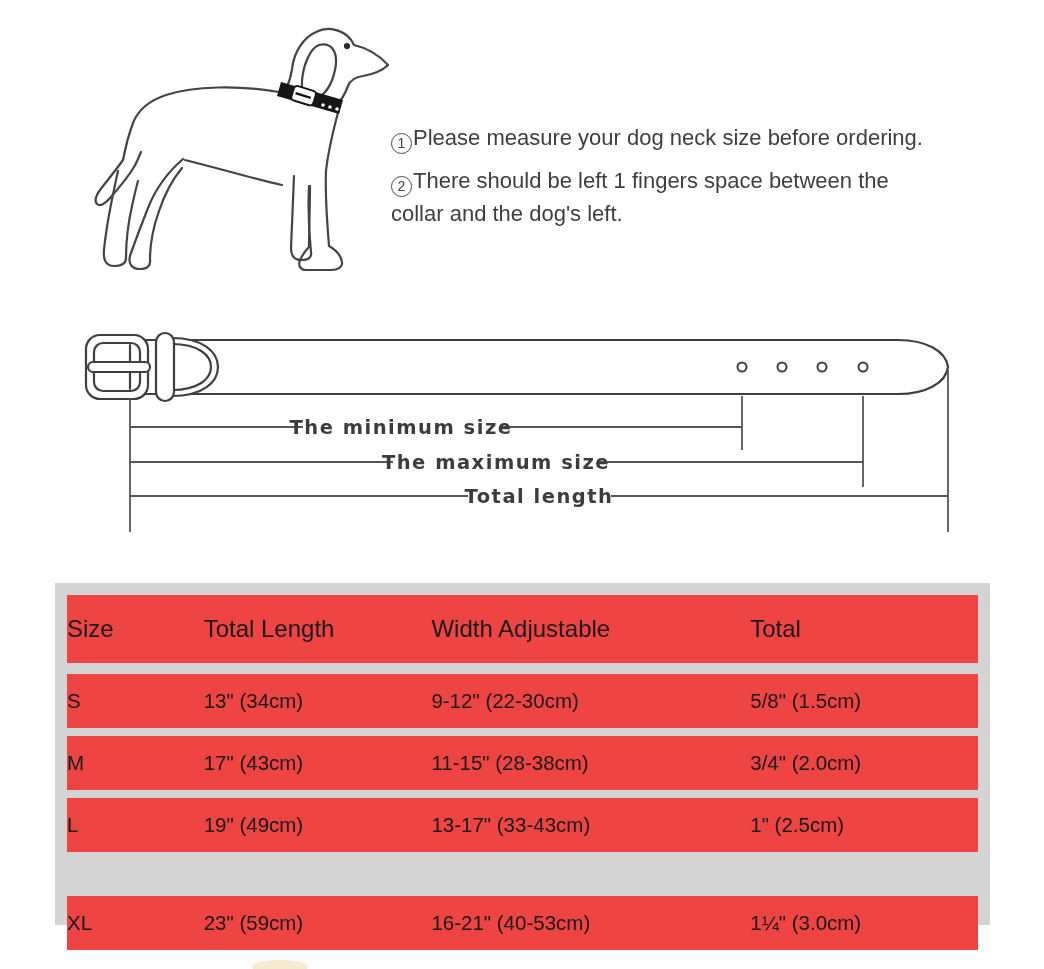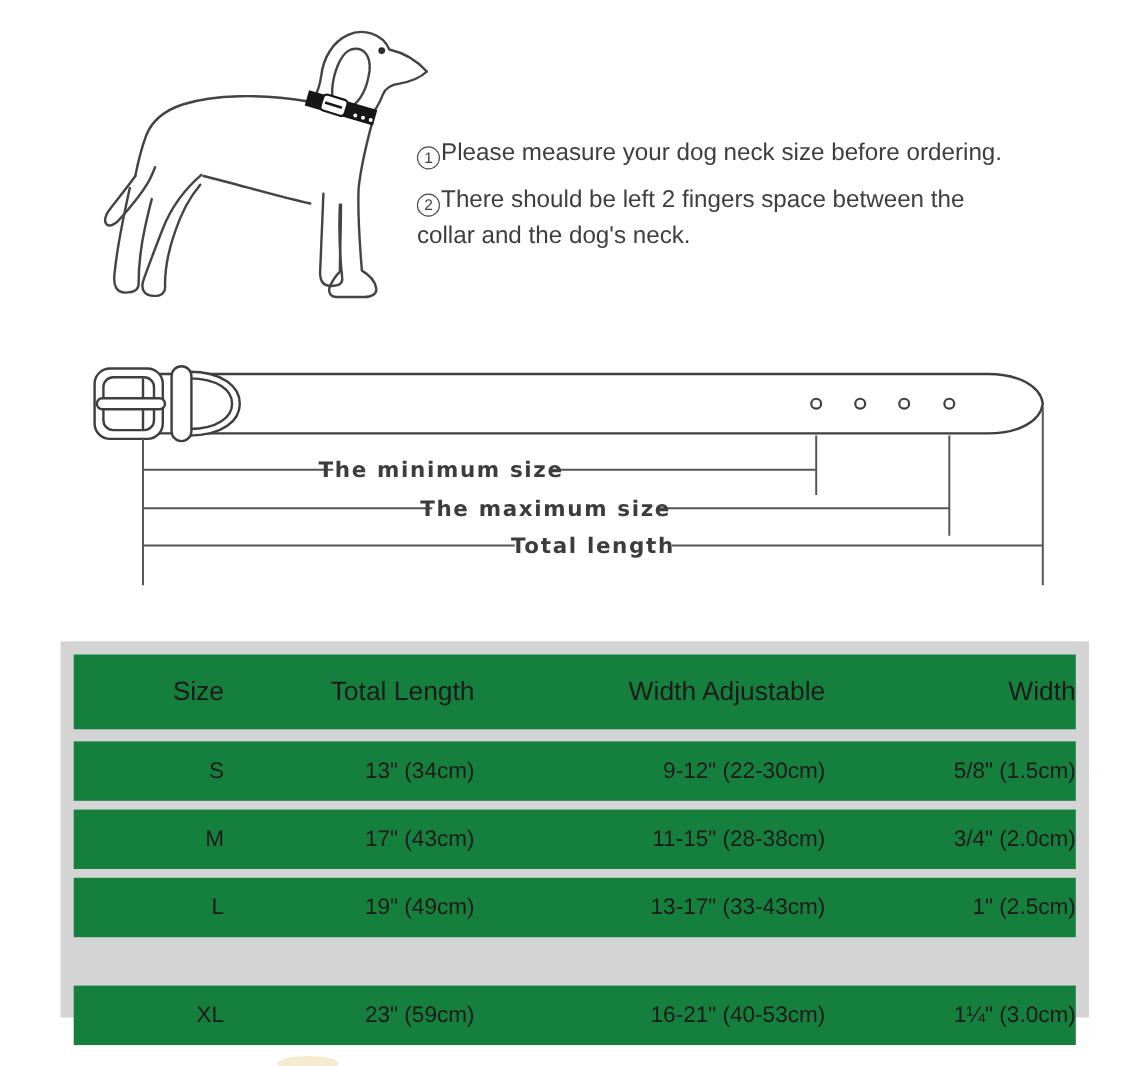--- a/index.html
+++ b/index.html
@@ -4,33 +4,33 @@
 <style>
   html,body{margin:0;padding:0;background:#ffffff;}
   .page{position:relative;width:1044px;height:969px;background:#ffffff;overflow:hidden;
         font-family:"Liberation Sans",sans-serif;}
 
   
   .dog-svg{position:absolute;left:90px;top:8px;}
   .belt-svg{position:absolute;left:60px;top:330px;}
 
   
-  .instructions{position:absolute;left:379px;top:121px;width:608px;color:#3e3e3e;
+  .instructions{position:absolute;left:391px;top:121px;width:608px;color:#3e3e3e;
                 font-size:22px;line-height:33px;}
   .instr-item{margin:0 0 10px 0;}
   .marker{display:inline-flex;align-items:center;justify-content:center;
           width:21px;height:21px;border:1.5px solid #4a4a4a;border-radius:50%;
           font-size:14px;line-height:1;vertical-align:-3px;box-sizing:border-box;
           margin-right:1px;}
 
   
   .size-table{position:absolute;left:55px;top:583px;width:935px;height:342px;
               background:#d4d4d4;box-sizing:border-box;padding:12px;}
   .trow{display:grid;grid-template-columns:15% 25% 35% 25%;align-items:center;
-        text-align:right;background:#15803d;color:#1a1a1a;}
+        text-align:left;background:#ef4444;color:#1a1a1a;}
   .trow.header{height:68px;margin-bottom:11px;font-size:24px;}
   .trow.data{height:54px;margin-bottom:8px;font-size:20.5px;}
   .trow.data:last-child{margin-bottom:0;margin-top:44px;}
 
   
   .smudge{position:absolute;left:252px;top:960px;width:56px;height:14px;
           border-radius:50%;background:rgba(233,216,164,0.5);}
 
   .meas-label{font-family:"DejaVu Sans",sans-serif;font-weight:600;font-size:19.5px;
               letter-spacing:1.5px;fill:#3c3c3c;}
@@ -78,22 +78,22 @@
       <circle cx="240" cy="99" r="1.8"></circle>
       <circle cx="247" cy="101" r="1.8"></circle>
     </g>
   </svg>
 
   <div class="instructions">
     <div class="instr-item">
       <span class="marker">1</span><span>Please measure your dog neck size before ordering.</span>
     </div>
     <div class="instr-item">
-      <span class="marker">2</span><span>There should be left 2 fingers space between the</span><br>
-      <span>collar and the dog's neck.</span>
+      <span class="marker">2</span><span>There should be left 1 fingers space between the</span><br>
+      <span>collar and the dog's left.</span>
     </div>
   </div>
 
   <svg class="belt-svg" width="895" height="210" viewBox="0 0 895 210">
     <g fill="none" stroke="#3f3f3f" stroke-width="2.2" stroke-linecap="round" stroke-linejoin="round">
 
       <path fill="#ffffff" d="M 50,10 H 838 C 866,10 886,21 888,37 C 886,53 866,64 838,64 H 50 Z"></path>
 
       <rect x="26" y="5" width="62" height="64" rx="14" fill="#ffffff"></rect>
       <rect x="34" y="13" width="46" height="48" rx="9"></rect>
@@ -132,21 +132,21 @@
       <text class="meas-label" x="436" y="139">The maximum size</text>
       <text class="meas-label" x="479" y="173">Total length</text>
     </g>
   </svg>
 
   <div class="size-table">
     <div class="trow header">
       <span>Size</span>
       <span>Total Length</span>
       <span>Width Adjustable</span>
-      <span>Width</span>
+      <span>Total</span>
     </div>
     <div class="trow data">
       <span>S</span>
       <span>13" (34cm)</span>
       <span>9-12" (22-30cm)</span>
       <span>5/8" (1.5cm)</span>
     </div>
     <div class="trow data">
       <span>M</span>
       <span>17" (43cm)</span>

